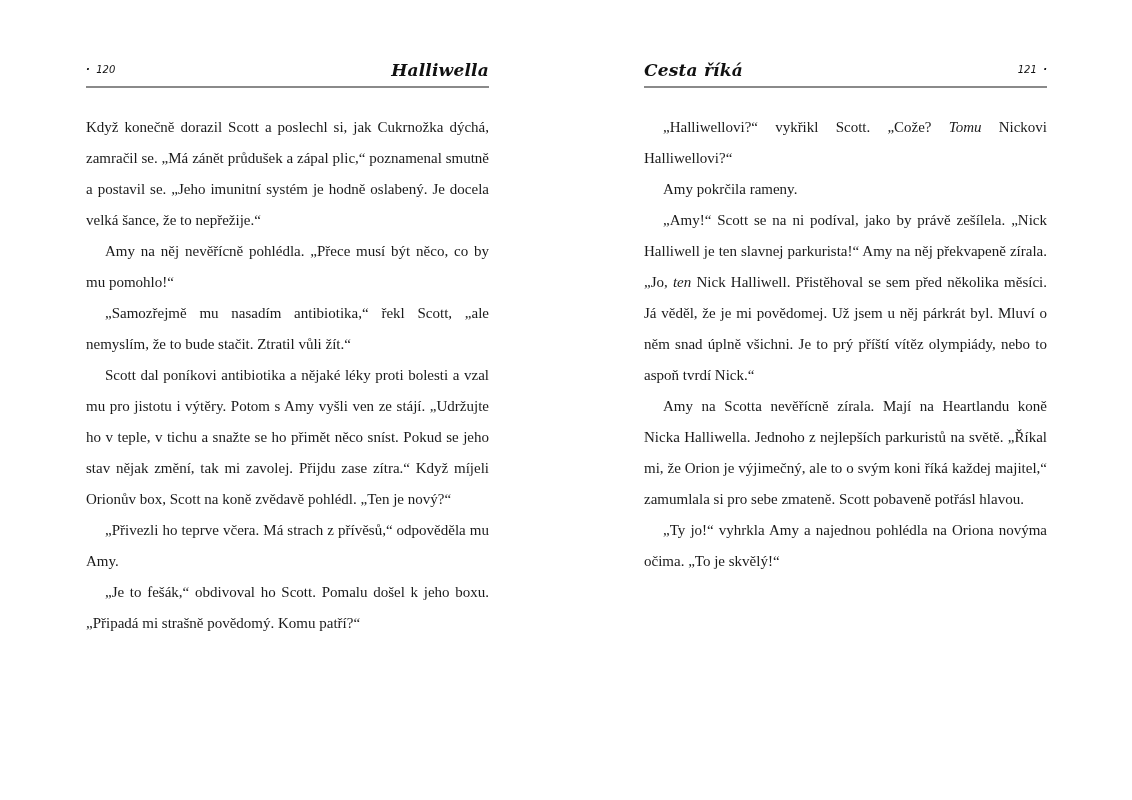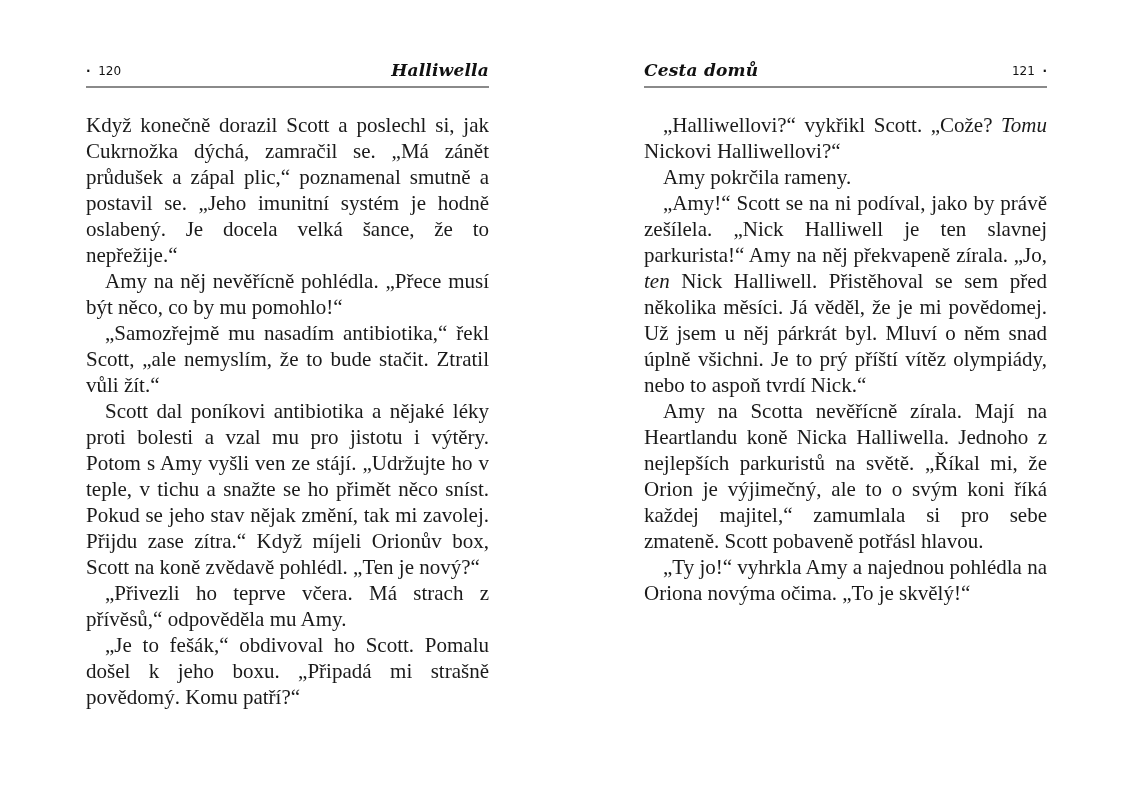--- a/index.html
+++ b/index.html
@@ -3,28 +3,28 @@
 <meta charset="utf-8">
 <style>
   html, body { margin:0; padding:0; background:#ffffff; }
   body { width:1132px; height:800px; position:relative; overflow:hidden;
          font-family:"Liberation Serif", "DejaVu Serif", serif; color:#1a1a1a; }
   .page { position:absolute; top:0; width:403px; }
   .page.left { left:86px; }
   .page.right { left:644px; }
   .running-head { position:absolute; top:60px; left:0; width:403px; height:24px; }
   .running-head .rule { position:absolute; left:0; right:0; top:26px; height:2px; background:#8a8a8a; }
-  .folio { position:absolute; top:4px; font-family:"DejaVu Sans", sans-serif; font-size:12px; color:#111; }
+  .folio { position:absolute; top:4px; font-family:"DejaVu Sans", sans-serif; font-style:italic; font-size:10px; color:#111; }
   .title { position:absolute; top:0; font-family:"DejaVu Serif", serif; font-style:italic; font-weight:bold; font-size:17px; color:#111; letter-spacing:0.2px; }
   .left .folio { left:0; }
   .left .title { right:0; }
   .right .title { left:0; }
   .right .folio { right:0; }
   .dot { display:inline-block; font-weight:bold; }
-  .text { position:absolute; top:112px; left:0; width:403px; font-size:21px; line-height:26px; text-align:justify; }
+  .text { position:absolute; top:112px; left:0; width:403px; font-size:15px; line-height:31px; text-align:justify; }
   .text p { margin:0; text-indent:19px; }
   .text p.noindent { text-indent:0; }
   em { font-style:italic; }
 </style>
 </head>
 <body>
 
 <div class="page left">
   <div class="running-head">
     <span class="folio"><span class="dot">·</span>&nbsp;&nbsp;<span>120</span></span>
@@ -36,21 +36,21 @@
     <p>Amy na něj nevěřícně pohlédla. „Přece musí být něco, co by mu pomohlo!“</p>
     <p>„Samozřejmě mu nasadím antibiotika,“ řekl Scott, „ale nemyslím, že to bude stačit. Ztratil vůli žít.“</p>
     <p>Scott dal poníkovi antibiotika a nějaké léky proti bolesti a vzal mu pro jistotu i výtěry. Potom s Amy vyšli ven ze stájí. „Udržujte ho v teple, v tichu a snažte se ho přimět něco sníst. Pokud se jeho stav nějak změní, tak mi zavolej. Přijdu zase zítra.“ Když míjeli Orionův box, Scott na koně zvědavě pohlédl. „Ten je nový?“</p>
     <p>„Přivezli ho teprve včera. Má strach z přívěsů,“ odpověděla mu Amy.</p>
     <p>„Je to fešák,“ obdivoval ho Scott. Pomalu došel k jeho boxu. „Připadá mi strašně povědomý. Komu patří?“</p>
   </div>
 </div>
 
 <div class="page right">
   <div class="running-head">
-    <span class="title">Cesta domů</span>
+    <span class="title">Cesta říká</span>
     <span class="folio"><span>121</span>&nbsp;&nbsp;<span class="dot">·</span></span>
     <div class="rule"></div>
   </div>
   <div class="text">
     <p><span>„Halliwellovi?“ vykřikl Scott. „Cože? </span><em>Tomu</em><span> Nickovi Halliwellovi?“</span></p>
     <p><span>Amy pokrčila rameny.</span></p>
     <p><span>„Amy!“ Scott se na ni podíval, jako by právě zešílela. „Nick Halliwell je ten slavnej parkurista!“ Amy na něj překvapeně zírala. „Jo, </span><em>ten</em><span> Nick Halliwell. Přistěhoval se sem před několika měsíci. Já věděl, že je mi povědomej. Už jsem u něj párkrát byl. Mluví o něm snad úplně všichni. Je to prý příští vítěz olympiády, nebo to aspoň tvrdí Nick.“</span></p>
     <p><span>Amy na Scotta nevěřícně zírala. Mají na Heartlandu koně Nicka Halliwella. Jednoho z nejlepších parkuristů na světě. „Říkal mi, že Orion je výjimečný, ale to o svým koni říká každej majitel,“ zamumlala si pro sebe zmateně. Scott pobaveně potřásl hlavou.</span></p>
     <p><span>„Ty jo!“ vyhrkla Amy a najednou pohlédla na Oriona novýma očima. „To je skvělý!“</span></p>
   </div>

